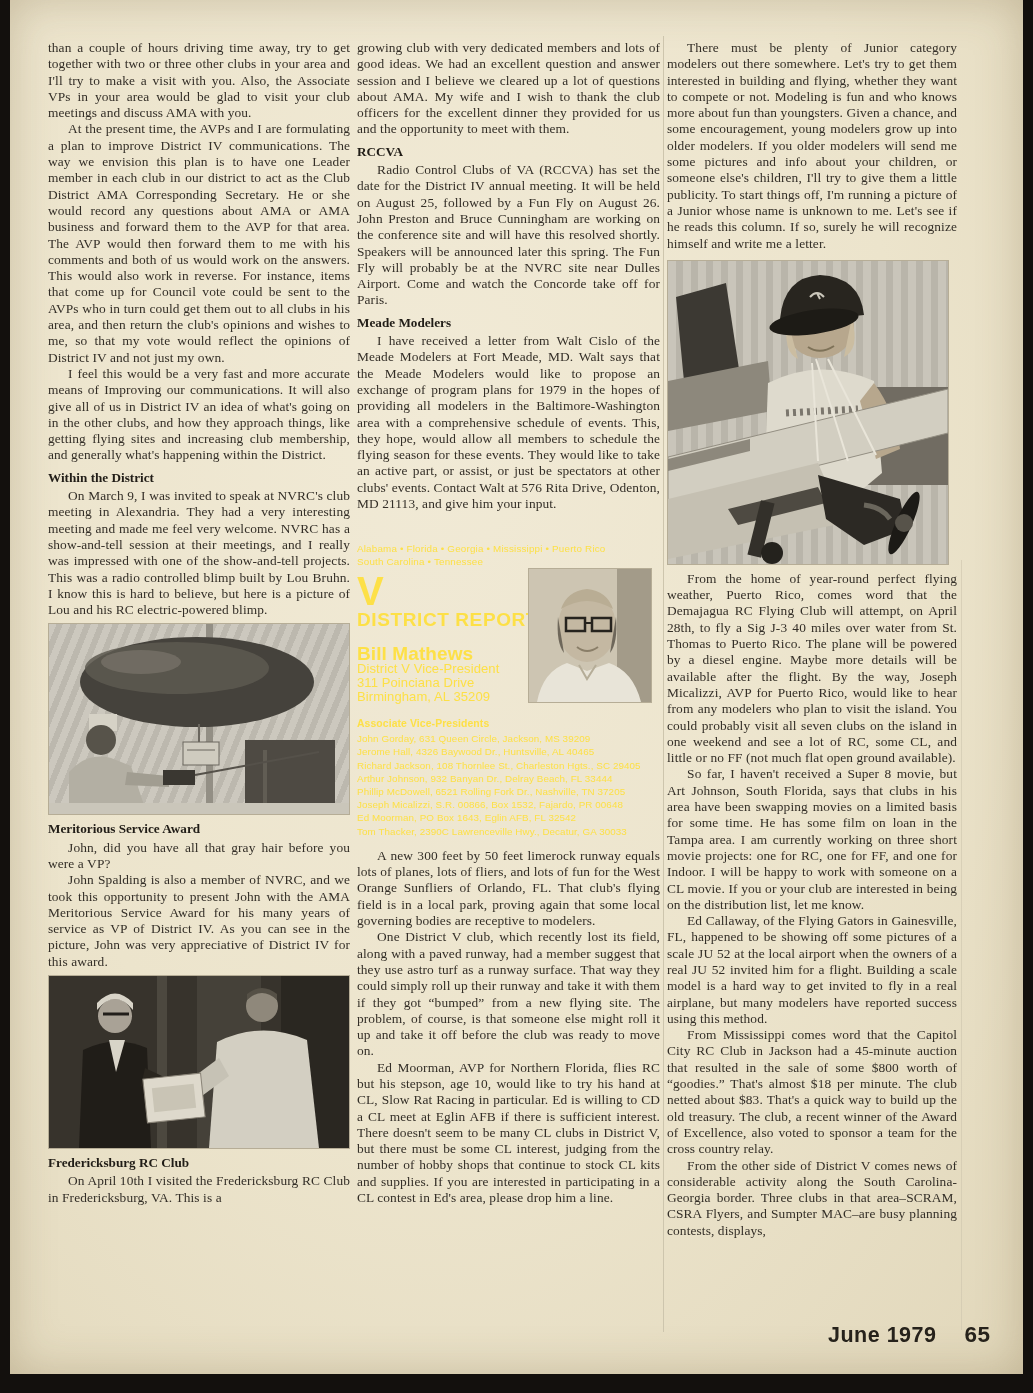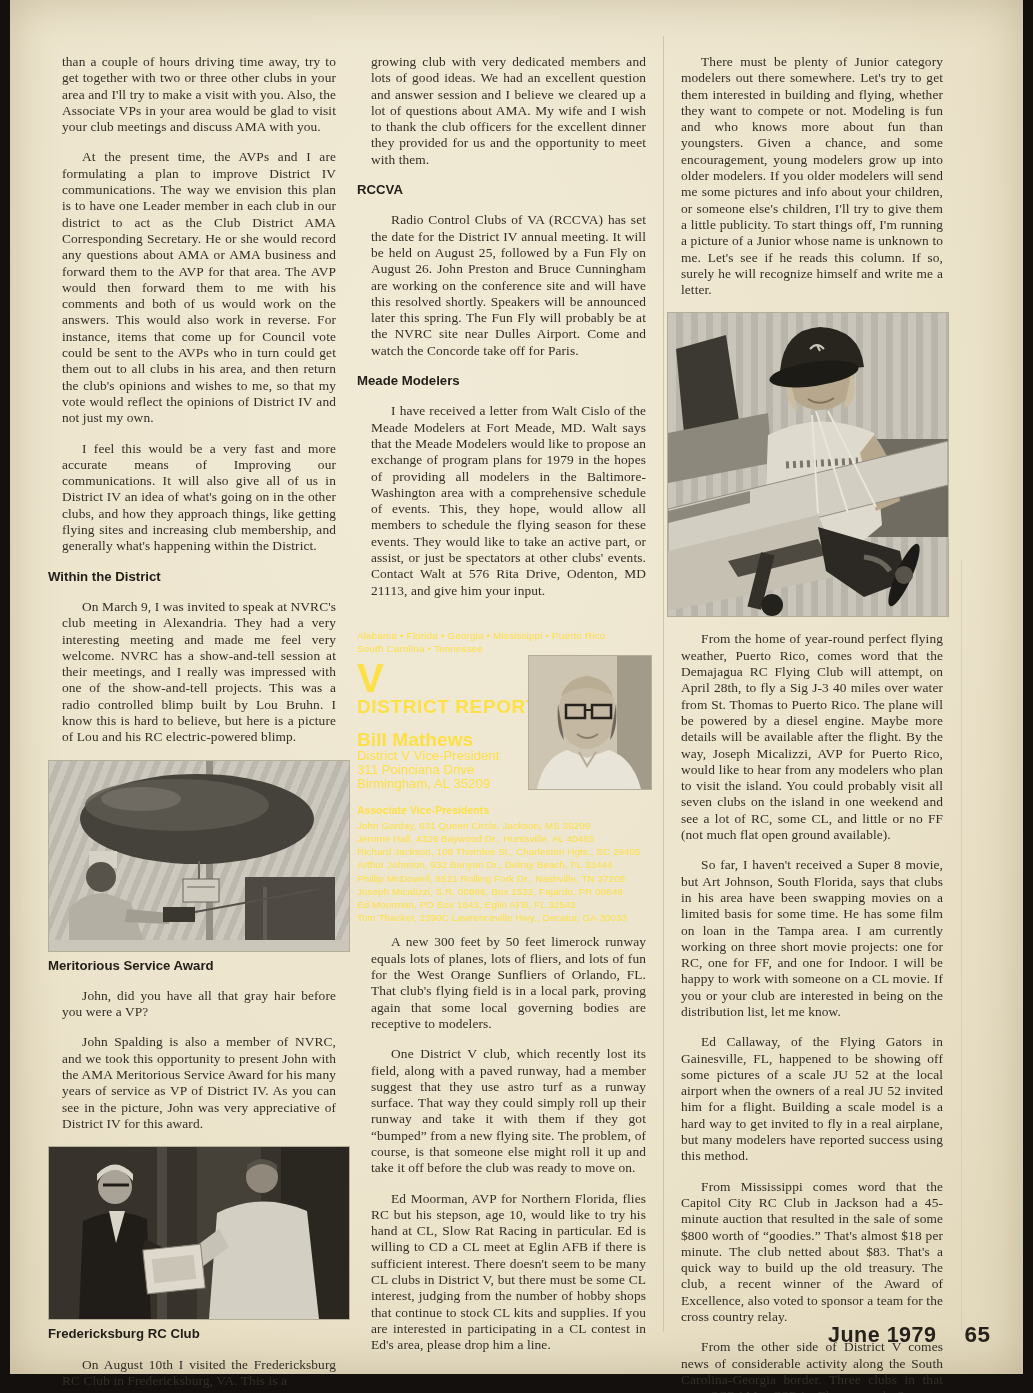--- a/index.html
+++ b/index.html
@@ -15,24 +15,24 @@
   }
   .rule{position:absolute;width:1px;background:#cdc5ad;}
   .col{
     position:absolute;top:40px;
     font-size:13.4px;line-height:16.3px;color:#332e27;
     text-align:justify;letter-spacing:.1px;
   }
   .col1{left:48px;width:302px}
   .col2{left:357px;width:303px}
   .col3{left:667px;width:290px}
-  .col p{margin:14px;text-indent:1.5em}
+  .col p{margin:0;text-indent:1.5em}
   .col p.noindent{text-indent:0}
   h3.sec{
-    font-family:Liberation Sans, sans-serif;
+    font-family:Liberation Serif, serif;
     font-size:13.2px;font-weight:bold;color:#211d17;
     margin:6px 0 2px;text-align:left;letter-spacing:0;
   }
   .photo{
     position:relative;overflow:hidden;border:1px solid #b6ad96;
     margin:5px 0 3px;
   }
   .photo svg{display:block}
   .photo-blimp{height:190px;background:repeating-linear-gradient(112deg,#ccc8be 0 7px,#bcb8ae 7px 13px)}
   .photo-award{height:172px;background:#37332c}
@@ -112,21 +112,21 @@
       <circle cx="213" cy="30" r="16" fill="#8f887b"></circle>
       <path d="M198 24 Q213 10 228 24 L228 18 Q213 6 198 18 Z" fill="#555046"></path>
       <path d="M170 82 L130 112 L142 128 L180 100 Z" fill="#c6c2b5"></path>
       <path d="M96 92 L130 108 L124 124 L92 110 Z" fill="#2a261f"></path>
       <rect x="96" y="100" width="58" height="44" fill="#ded9cc" stroke="#8a8478" transform="rotate(-6 125 122)"></rect>
       <rect x="104" y="110" width="42" height="24" fill="#c9c4b5" transform="rotate(-6 125 122)"></rect>
     </svg>
   </div>
 
   <h3 class="sec">Fredericksburg RC Club</h3>
-  <p>On August 10th I visited the Fredericksburg RC Club in Fredericksburg, VA. This is a</p>
+  <p>On April 10th I visited the Fredericksburg RC Club in Fredericksburg, VA. This is a</p>
 </div>
 
 <div class="col col2">
   <p class="noindent">growing club with very dedicated members and lots of good ideas. We had an excellent question and answer session and I believe we cleared up a lot of questions about AMA. My wife and I wish to thank the club officers for the excellent dinner they provided for us and the opportunity to meet with them.</p>
   <h3 class="sec">RCCVA</h3>
   <p>Radio Control Clubs of VA (RCCVA) has set the date for the District IV annual meeting. It will be held on August 25, followed by a Fun Fly on August 26. John Preston and Bruce Cunningham are working on the conference site and will have this resolved shortly. Speakers will be announced later this spring. The Fun Fly will probably be at the NVRC site near Dulles Airport. Come and watch the Concorde take off for Paris.</p>
   <h3 class="sec">Meade Modelers</h3>
   <p>I have received a letter from Walt Cislo of the Meade Modelers at Fort Meade, MD. Walt says that the Meade Modelers would like to propose an exchange of program plans for 1979 in the hopes of providing all modelers in the Baltimore-Washington area with a comprehensive schedule of events. This, they hope, would allow all members to schedule the flying season for these events. They would like to take an active part, or assist, or just be spectators at other clubs' events. Contact Walt at 576 Rita Drive, Odenton, MD 21113, and give him your input.</p>
 
   <div class="dr">

